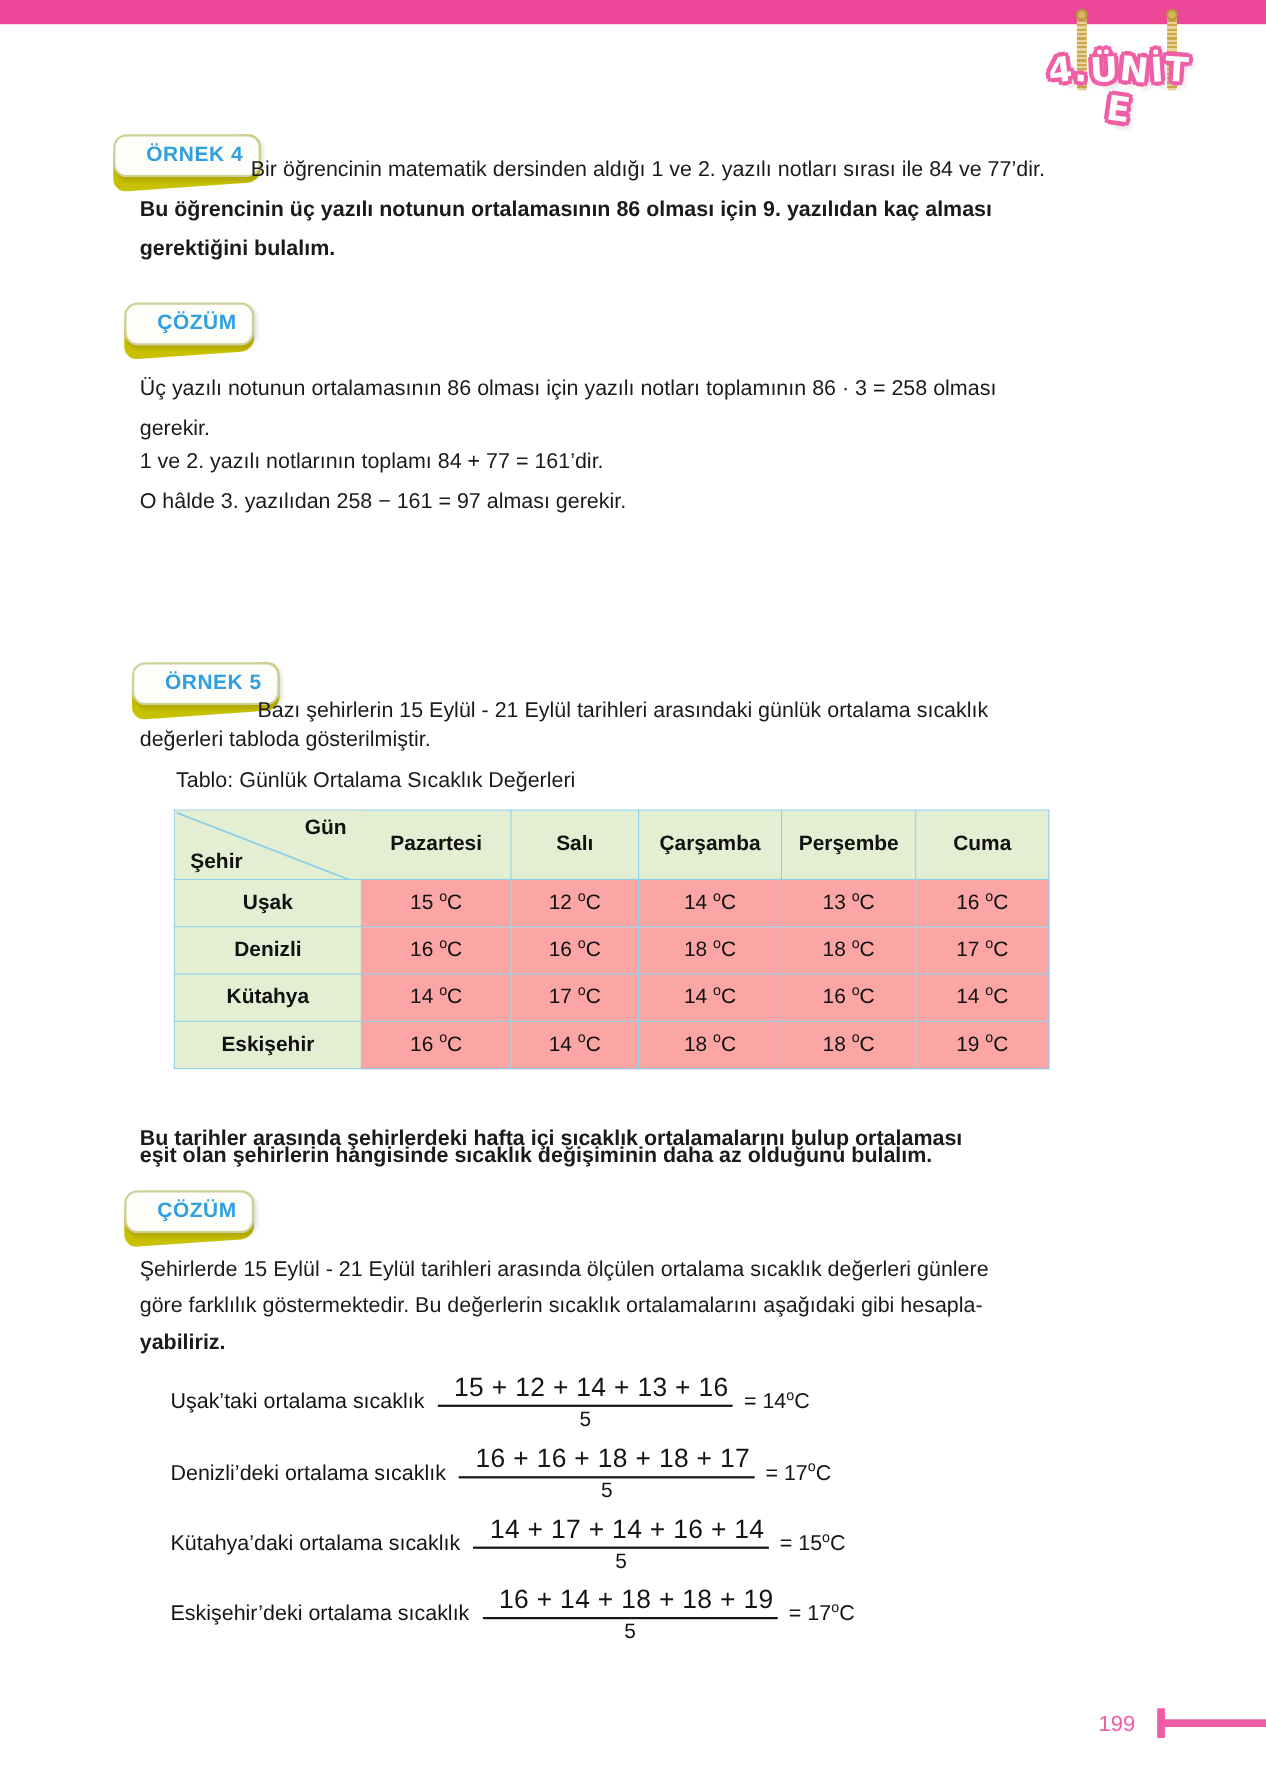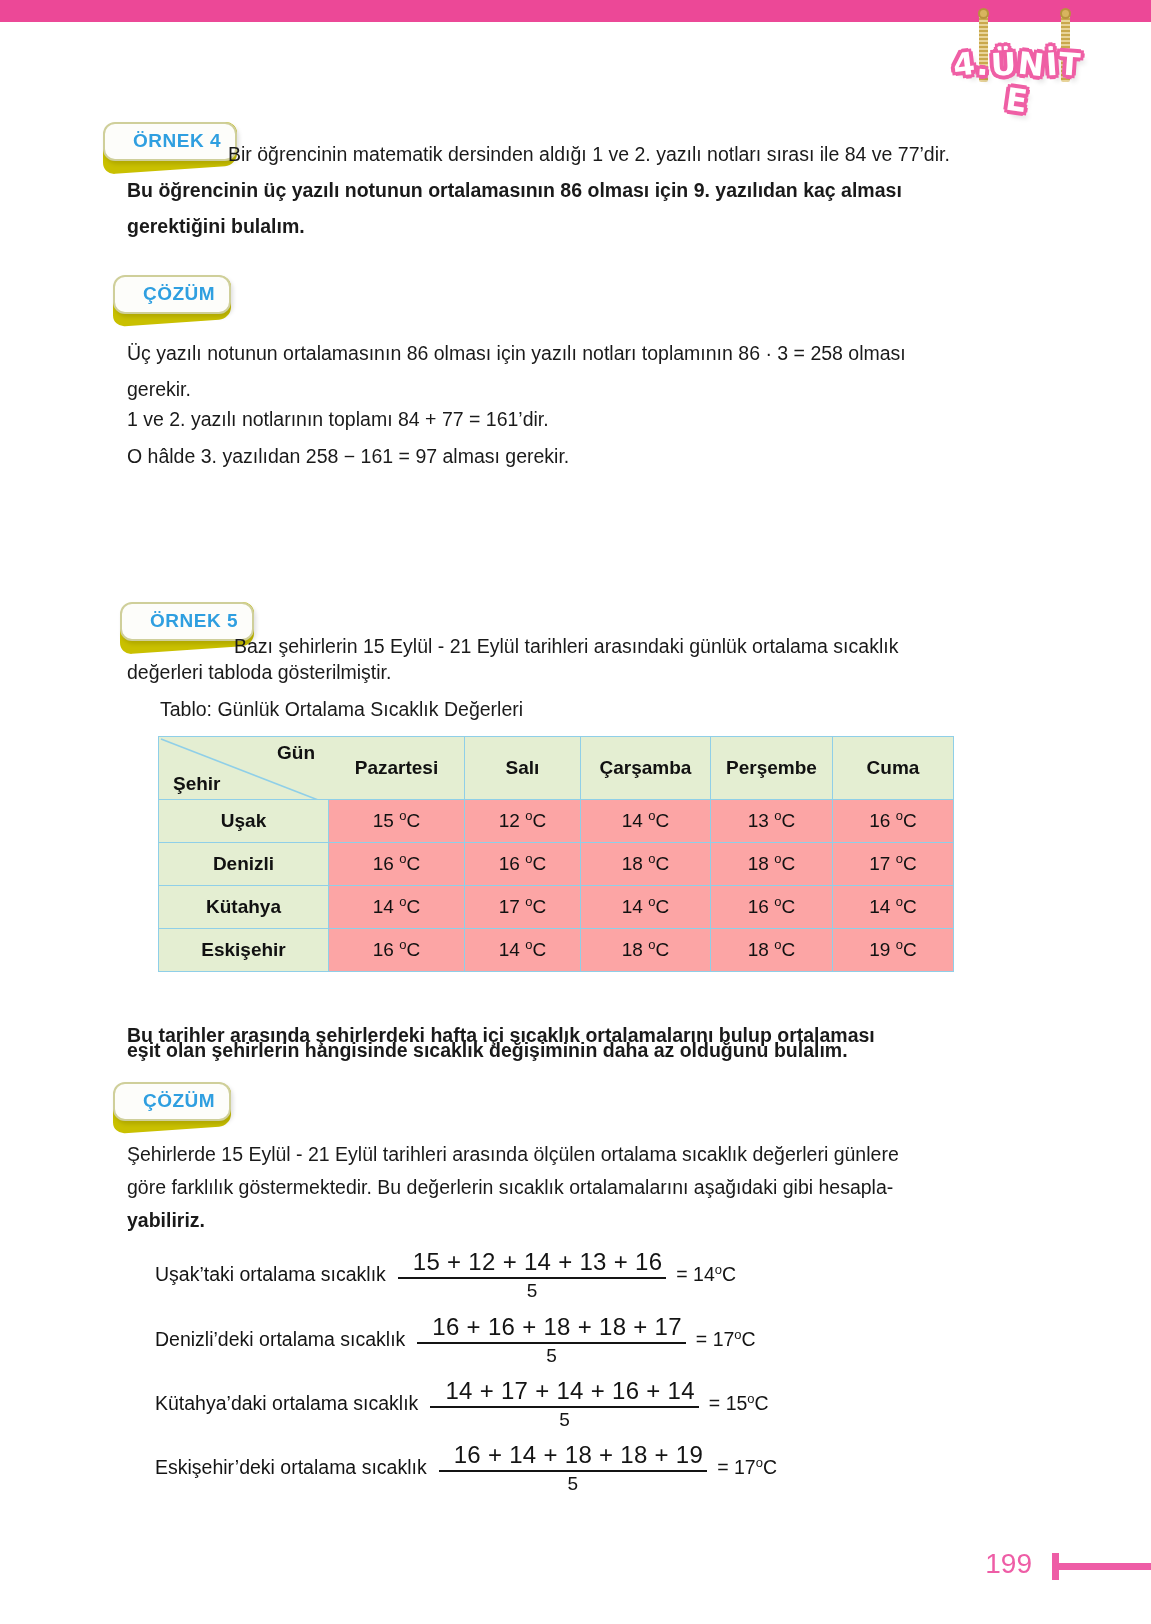--- a/index.html
+++ b/index.html
@@ -197,21 +197,21 @@
   .frac .den {
     padding-top: 1px;
     font-size: 19px;
   }
   .eqrow .res { margin-left: 7px; }
 
   
   .page-no {
     position: absolute;
     right: 119px; bottom: 44px;
-    font-size: 28px;
+    font-size: 20px;
     color: #ee5da6;
     font-family: "Liberation Sans", sans-serif;
   }
   .foot-bar {
     position: absolute;
     right: 0; bottom: 54px;
     width: 96px; height: 7px;
     background: #ee5da6;
   }
   .foot-tick {

